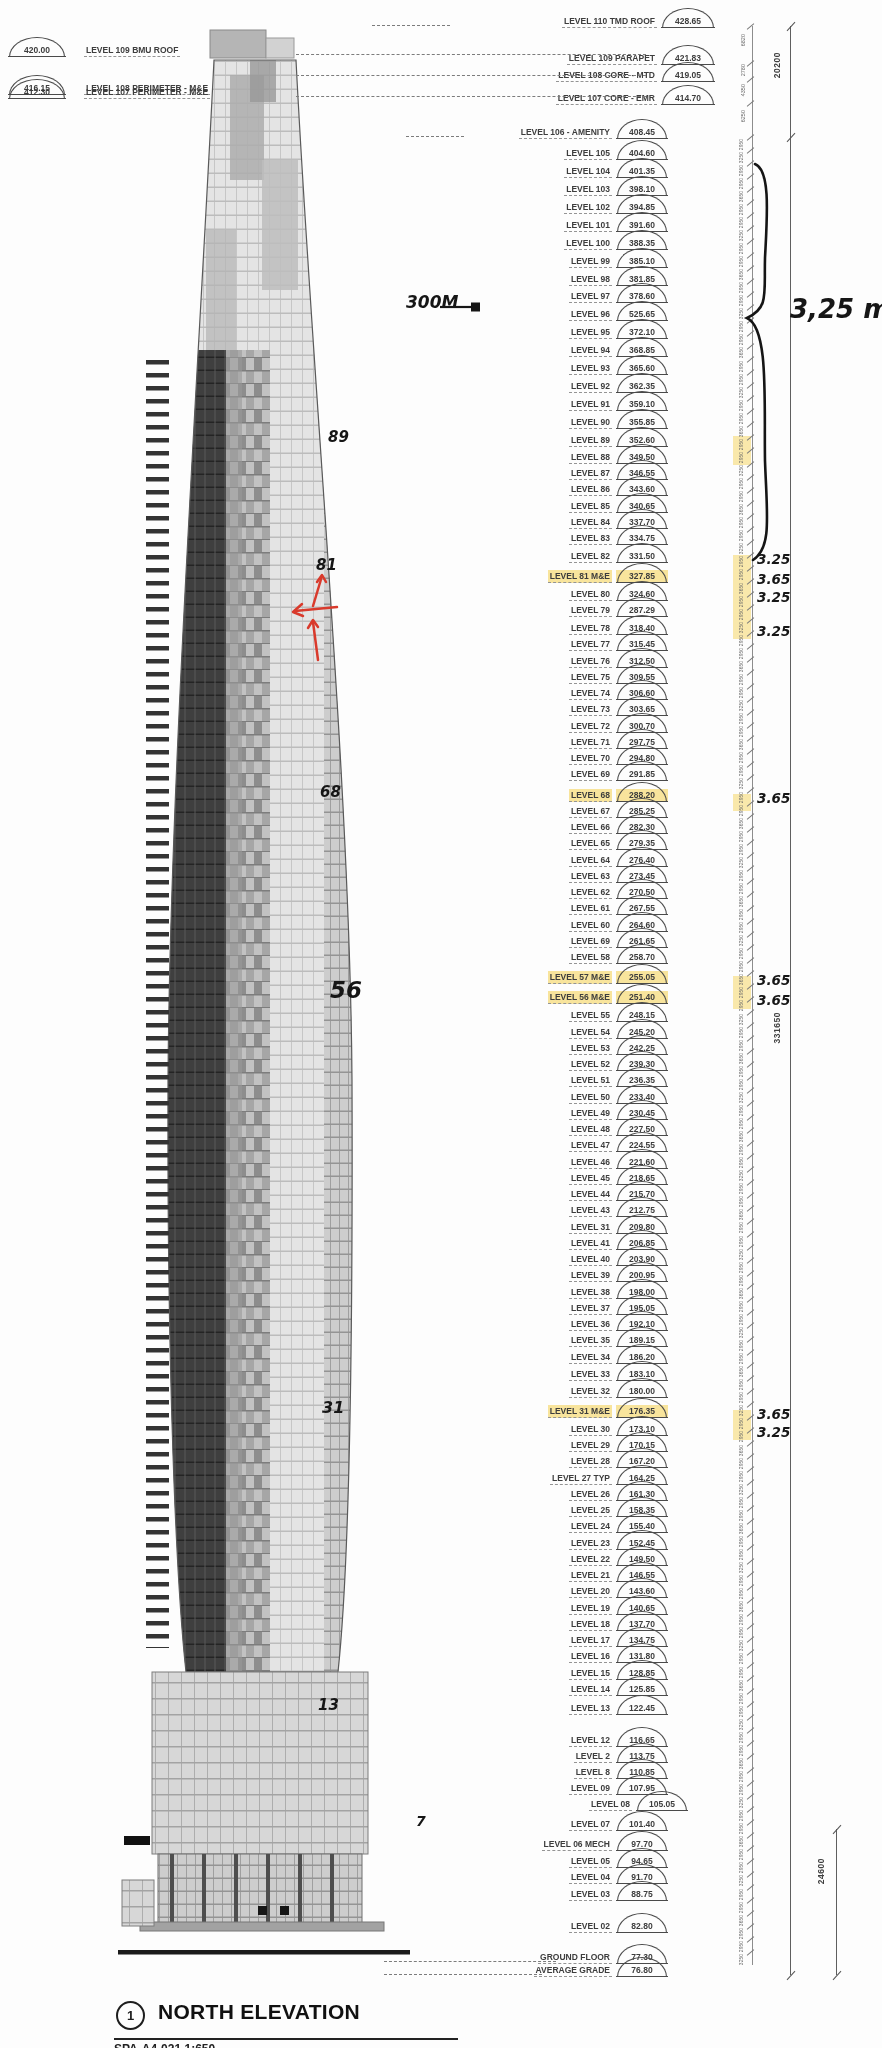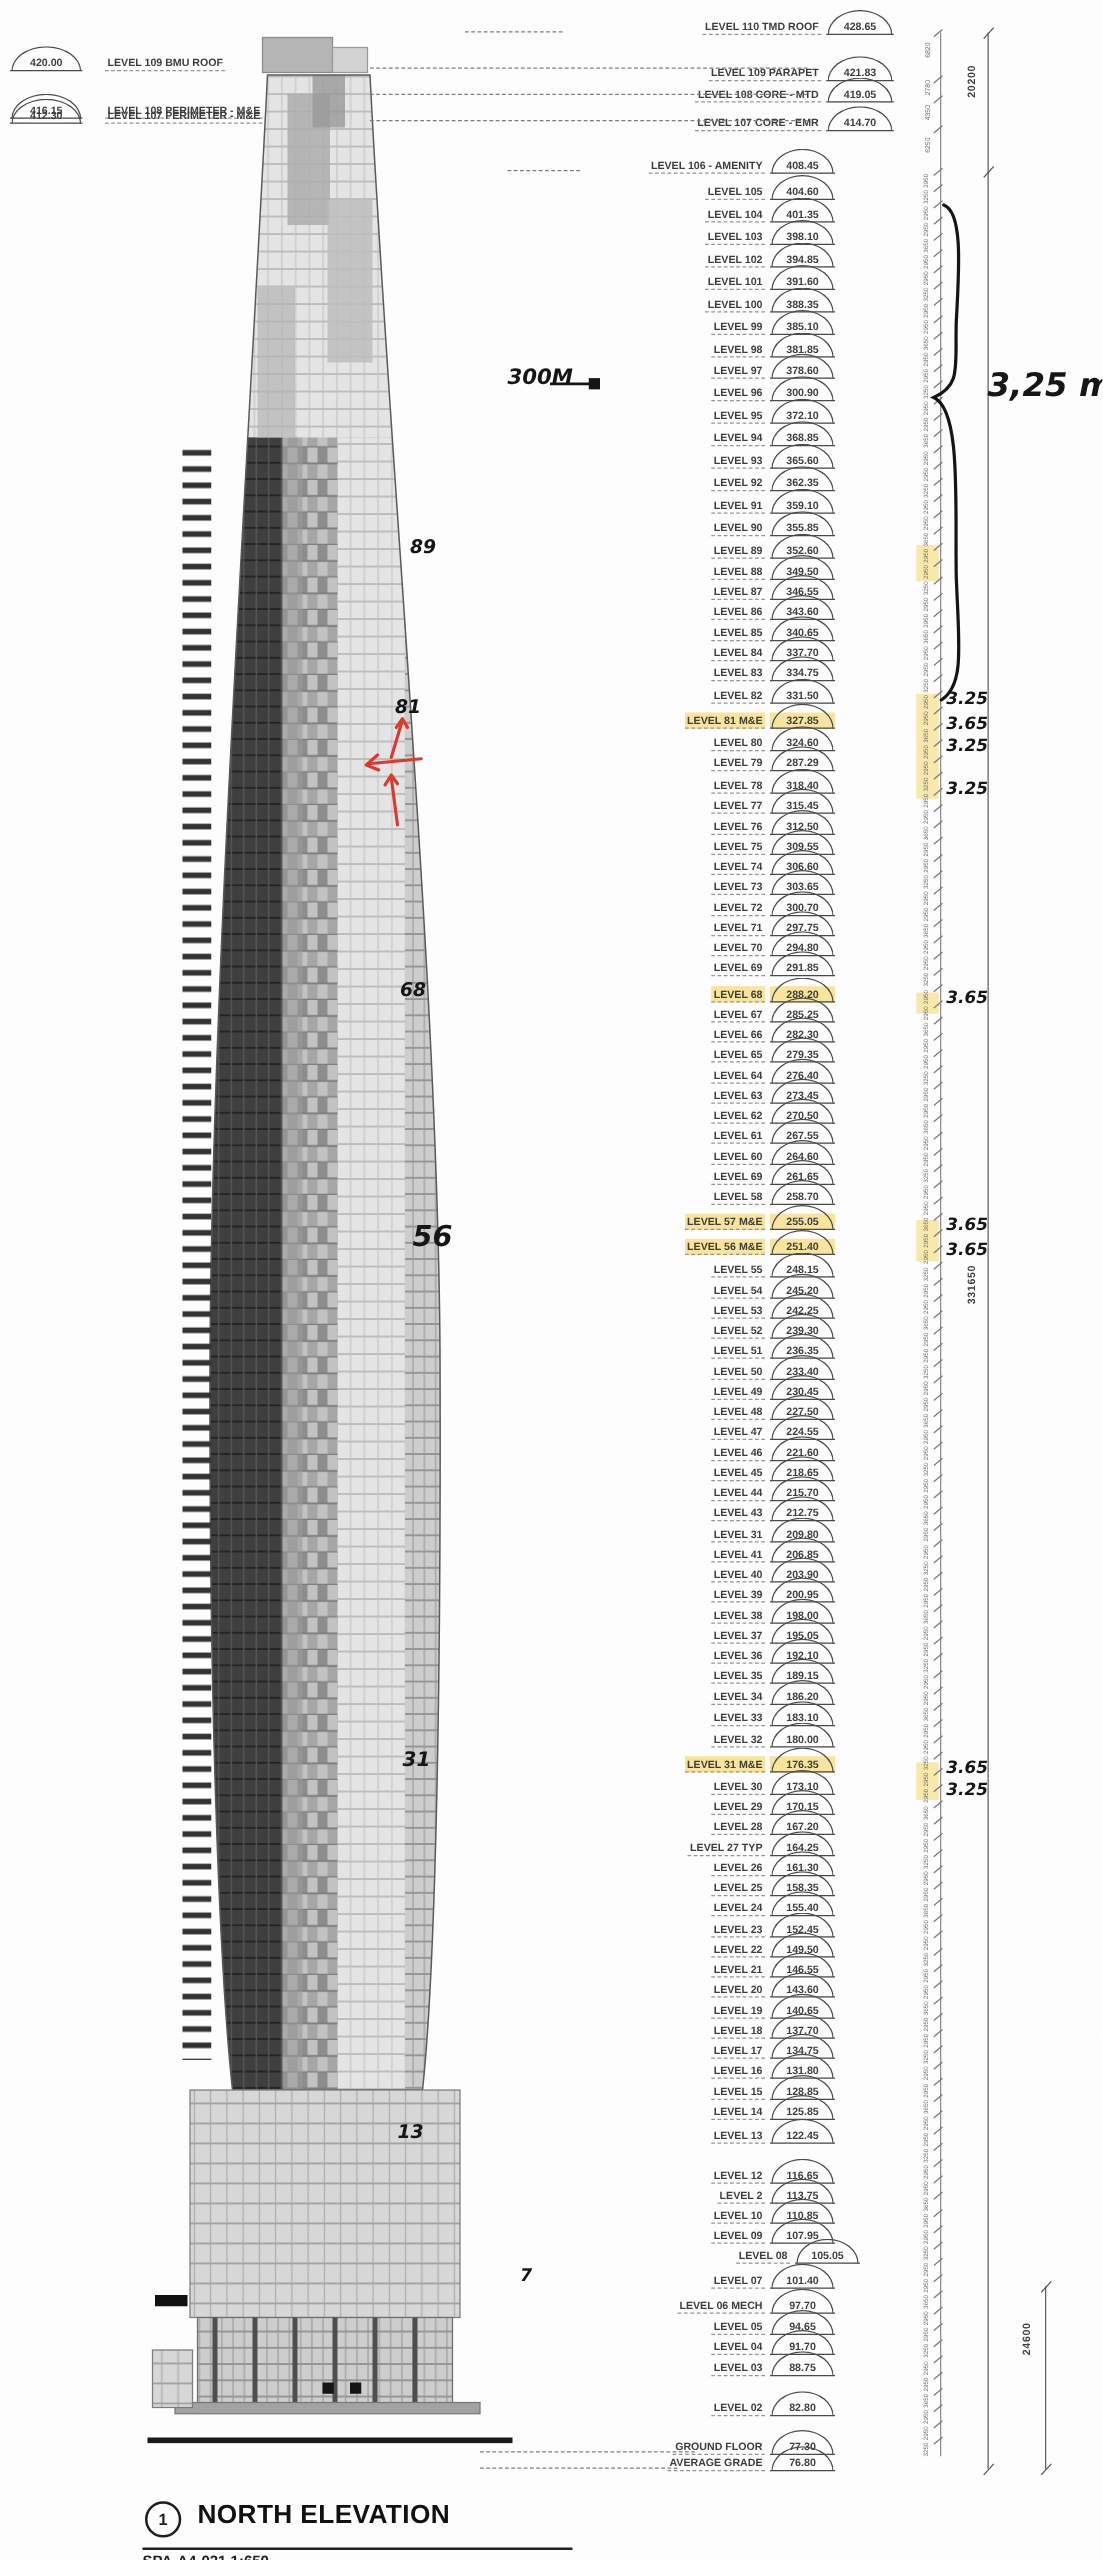--- a/index.html
+++ b/index.html
@@ -181,21 +181,21 @@
       <div class="lvl-row grp-main" style="top: 272.566px;">
         <span class="lvl-label">LEVEL 98</span>
         <span class="bubble">381.85</span>
       </div>
       <div class="lvl-row grp-main" style="top: 290.473px;">
         <span class="lvl-label">LEVEL 97</span>
         <span class="bubble">378.60</span>
       </div>
       <div class="lvl-row grp-main" style="top: 308.381px;">
         <span class="lvl-label">LEVEL 96</span>
-        <span class="bubble">300.90</span>
+        <span class="bubble">525.65</span>
       </div>
       <div class="lvl-row grp-main" style="top: 326.288px;">
         <span class="lvl-label">LEVEL 95</span>
         <span class="bubble">372.10</span>
       </div>
       <div class="lvl-row grp-main" style="top: 344.196px;">
         <span class="lvl-label">LEVEL 94</span>
         <span class="bubble">368.85</span>
       </div>
       <div class="lvl-row grp-main" style="top: 362.103px;">
@@ -524,21 +524,21 @@
       </div>
       <div class="lvl-row grp-main" style="top: 1733.82px;">
         <span class="lvl-label">LEVEL 12</span>
         <span class="bubble">116.65</span>
       </div>
       <div class="lvl-row grp-main" style="top: 1749.8px;">
         <span class="lvl-label">LEVEL 2</span>
         <span class="bubble">113.75</span>
       </div>
       <div class="lvl-row grp-main" style="top: 1765.78px;">
-        <span class="lvl-label">LEVEL 10</span>
+        <span class="lvl-label">LEVEL 8</span>
         <span class="bubble">110.85</span>
       </div>
       <div class="lvl-row grp-main" style="top: 1781.75px;">
         <span class="lvl-label">LEVEL 09</span>
         <span class="bubble">107.95</span>
       </div>
       <div class="lvl-row grp-main" style="top: 1797.73px; margin-left: 20px;">
         <span class="lvl-label">LEVEL 08</span>
         <span class="bubble">105.05</span>
       </div>

